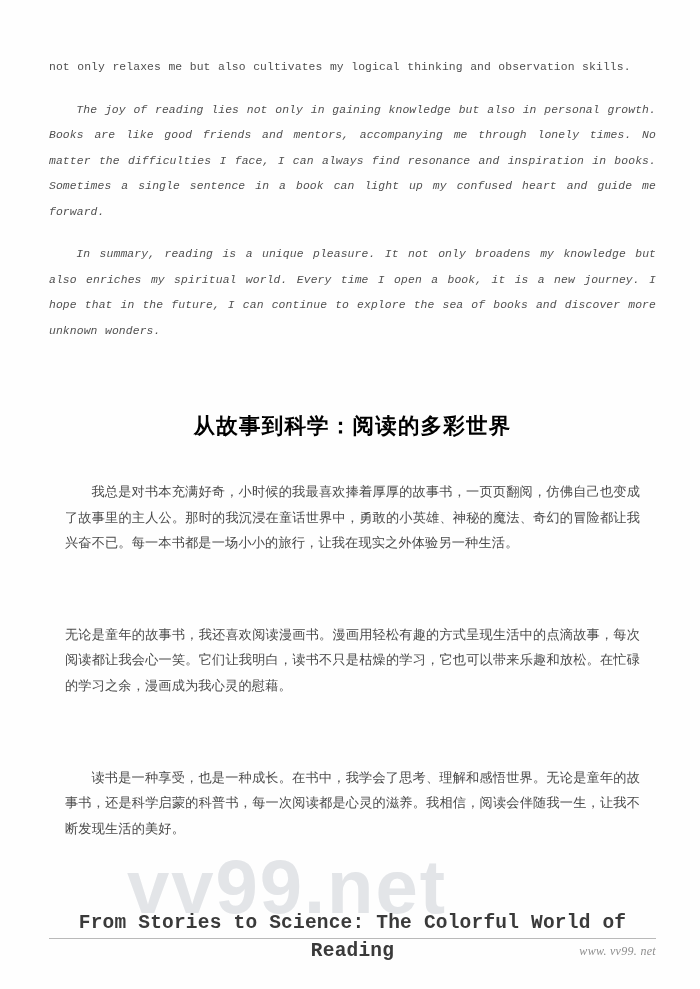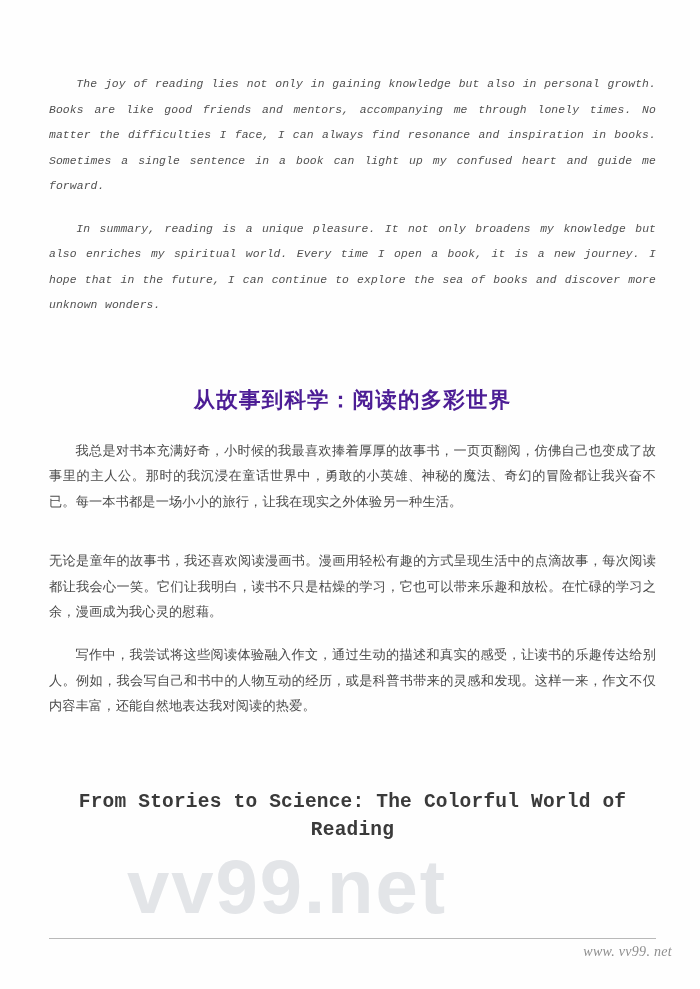--- a/index.html
+++ b/index.html
@@ -54,39 +54,39 @@
     margin: 0;
     letter-spacing: 0.1px;
     word-spacing: 0.5px;
   }
   .en-para.indent { text-indent: 2.4em; font-style: italic; }
 
   .spacer-sm { height: 17px; }
 
   
   .cn-heading {
-    font-family: Liberation Mono, monospace;
+    font-family: Liberation Serif, serif;
     font-size: 21.5px;
     font-weight: bold;
     text-align: center;
-    color: #4c1d95;
+    color: #000000;
     letter-spacing: 1.2px;
     line-height: 30px;
     margin: 0;
   }
 
   
   .cn-para {
     font-family: "DejaVu Serif", "Liberation Serif", serif;
     font-size: 13.2px;
     line-height: 25.6px;
     text-align: justify;
     text-align-last: left;
     color: #4a4a4a;
-    margin: 0;
+    margin: 16px;
     letter-spacing: 0.15px;
   }
   .cn-para.indent { text-indent: 2em; }
 
   
   .en-heading {
     font-family: "Liberation Mono", "DejaVu Sans Mono", monospace;
     font-size: 19.5px;
     font-weight: bold;
     text-align: center;
@@ -103,41 +103,42 @@
     position: absolute;
     left: 49px;
     top: 938px;
     width: 607px;
     height: 1px;
     background: #b9b9b9;
     z-index: 2;
   }
   .footer-url {
     position: absolute;
-    right: 28px;
+    right: 44px;
     top: 944px;
     font-family: "Liberation Serif", "DejaVu Serif", serif;
     font-style: italic;
-    font-size: 14px;
+    font-size: 12px;
     color: #8e8e8e;
     letter-spacing: 0.3px;
     z-index: 2;
   }
 </style>
 </head>
 <body>
 
 <div class="page">
 
   <div class="watermark">vv99.net</div>
 
   <div class="content">
 
     <div style="height:55px"></div>
 
+    <p class="en-para">not only relaxes me but also cultivates my logical thinking and observation skills.</p>
 
     <div class="spacer-sm"></div>
 
     <p class="en-para indent">The joy of reading lies not only in gaining knowledge but also in personal growth. Books are like good friends and mentors, accompanying me through lonely times. No matter the difficulties I face, I can always find resonance and inspiration in books. Sometimes a single sentence in a book can light up my confused heart and guide me forward.</p>
 
     <div class="spacer-sm"></div>
 
     <p class="en-para indent">In summary, reading is a unique pleasure. It not only broadens my knowledge but also enriches my spiritual world. Every time I open a book, it is a new journey. I hope that in the future, I can continue to explore the sea of books and discover more unknown wonders.</p>
 
     <div style="height:67px"></div>
@@ -150,24 +151,24 @@
 
     <div class="spacer-sm"></div>
 
 
     <div class="spacer-sm"></div>
 
     <p class="cn-para">无论是童年的故事书，我还喜欢阅读漫画书。漫画用轻松有趣的方式呈现生活中的点滴故事，每次阅读都让我会心一笑。它们让我明白，读书不只是枯燥的学习，它也可以带来乐趣和放松。在忙碌的学习之余，漫画成为我心灵的慰藉。</p>
 
     <div class="spacer-sm"></div>
 
-    <p class="cn-para indent">写作中，我尝试将这些阅读体验融入作文，通过生动的描述和真实的感受，让读书的乐趣传达给别人。例如，我会写自己和书中的人物互动的经历，或是科普书带来的灵感和发现。这样一来，作文不仅内容丰富，还能自然地表达我对阅读的热爱。</p>
 
     <div class="spacer-sm"></div>
 
+    <p class="cn-para indent">读书是一种享受，也是一种成长。在书中，我学会了思考、理解和感悟世界。无论是童年的故事书，还是科学启蒙的科普书，每一次阅读都是心灵的滋养。我相信，阅读会伴随我一生，让我不断发现生活的美好。</p>
 
     <div style="height:52px"></div>
 
     <h1 class="en-heading">From Stories to Science: The Colorful World of Reading</h1>
 
   </div>
 
   <div class="footer-rule"></div>
   <div class="footer-url">www. vv99. net</div>
 

